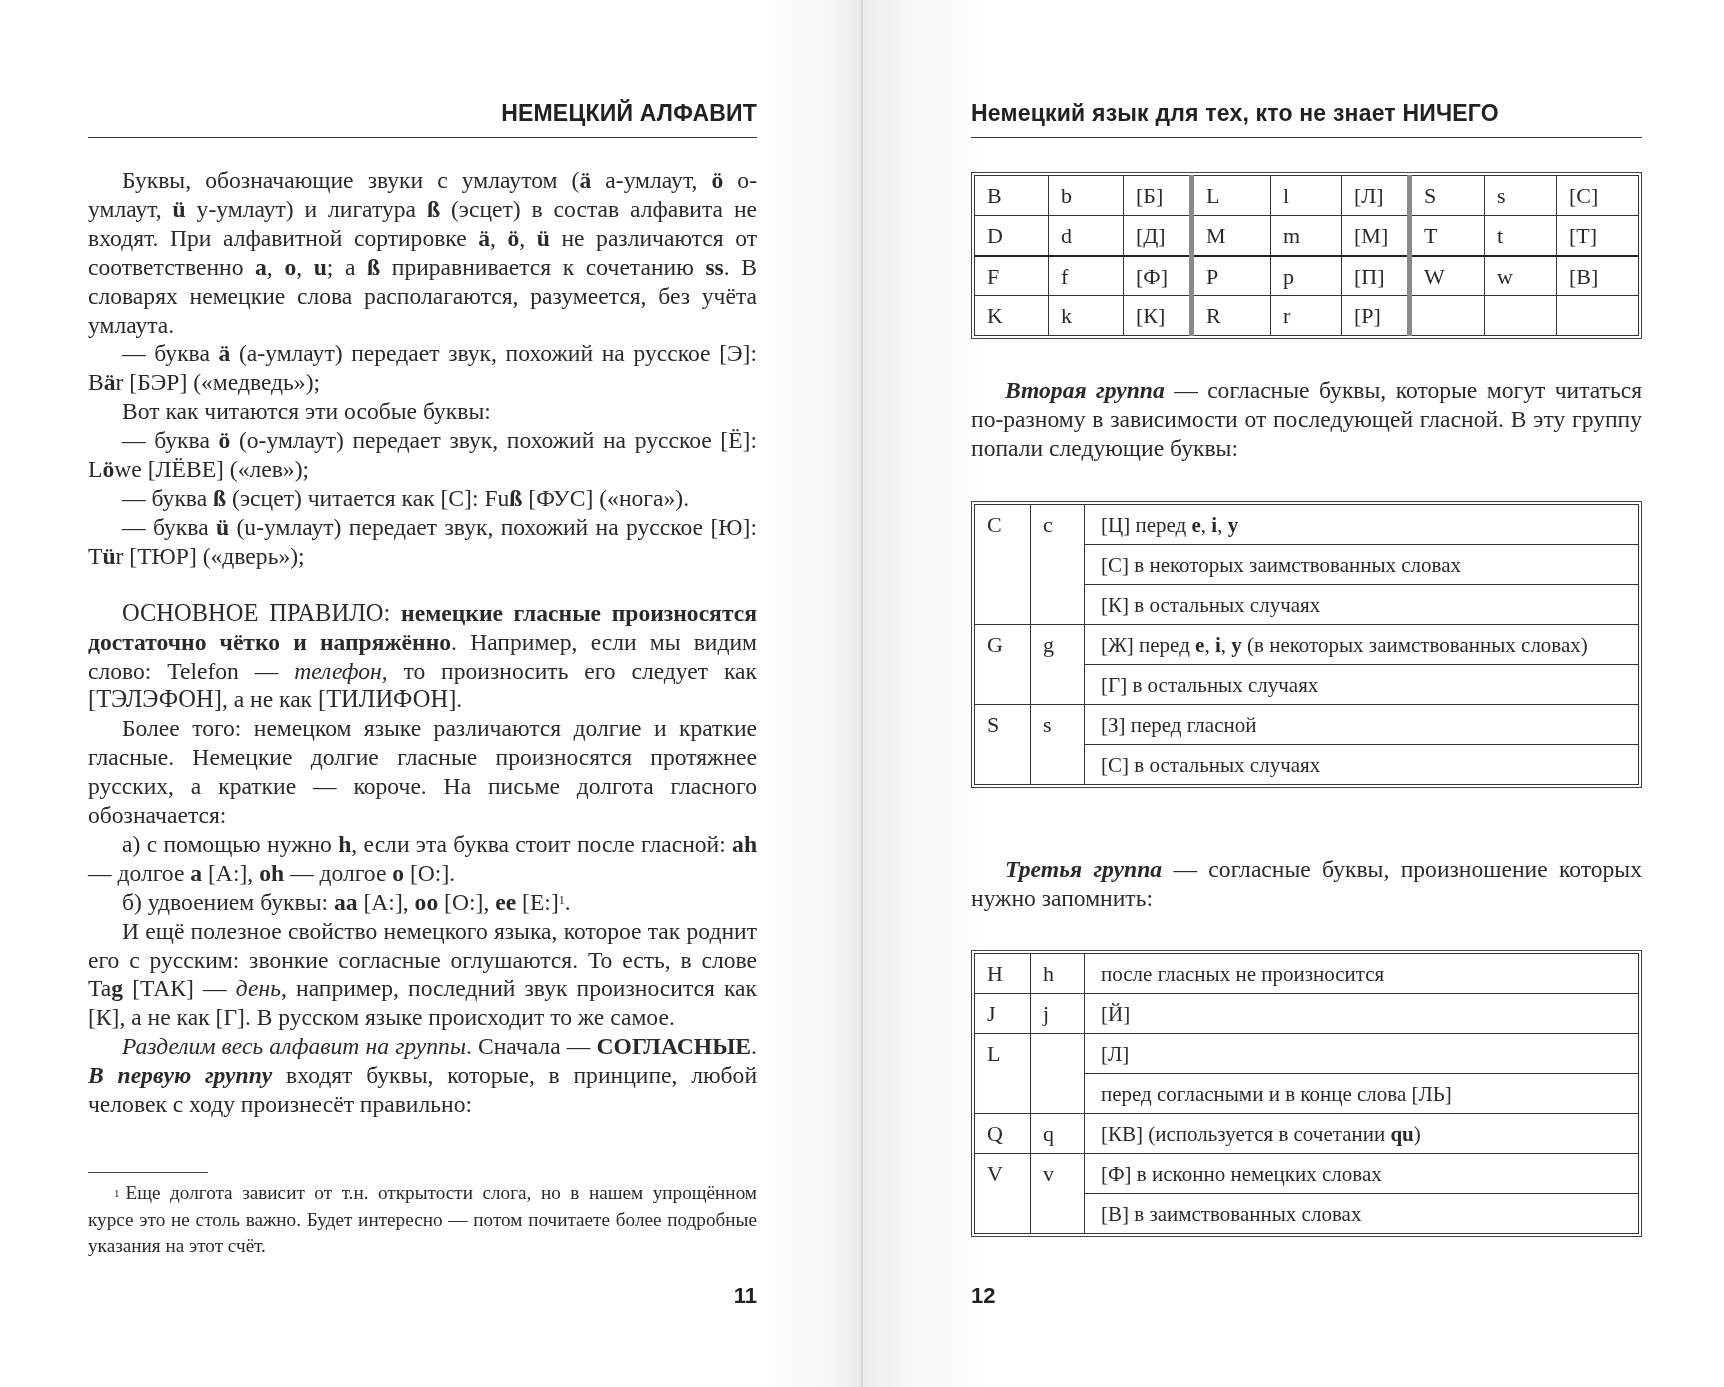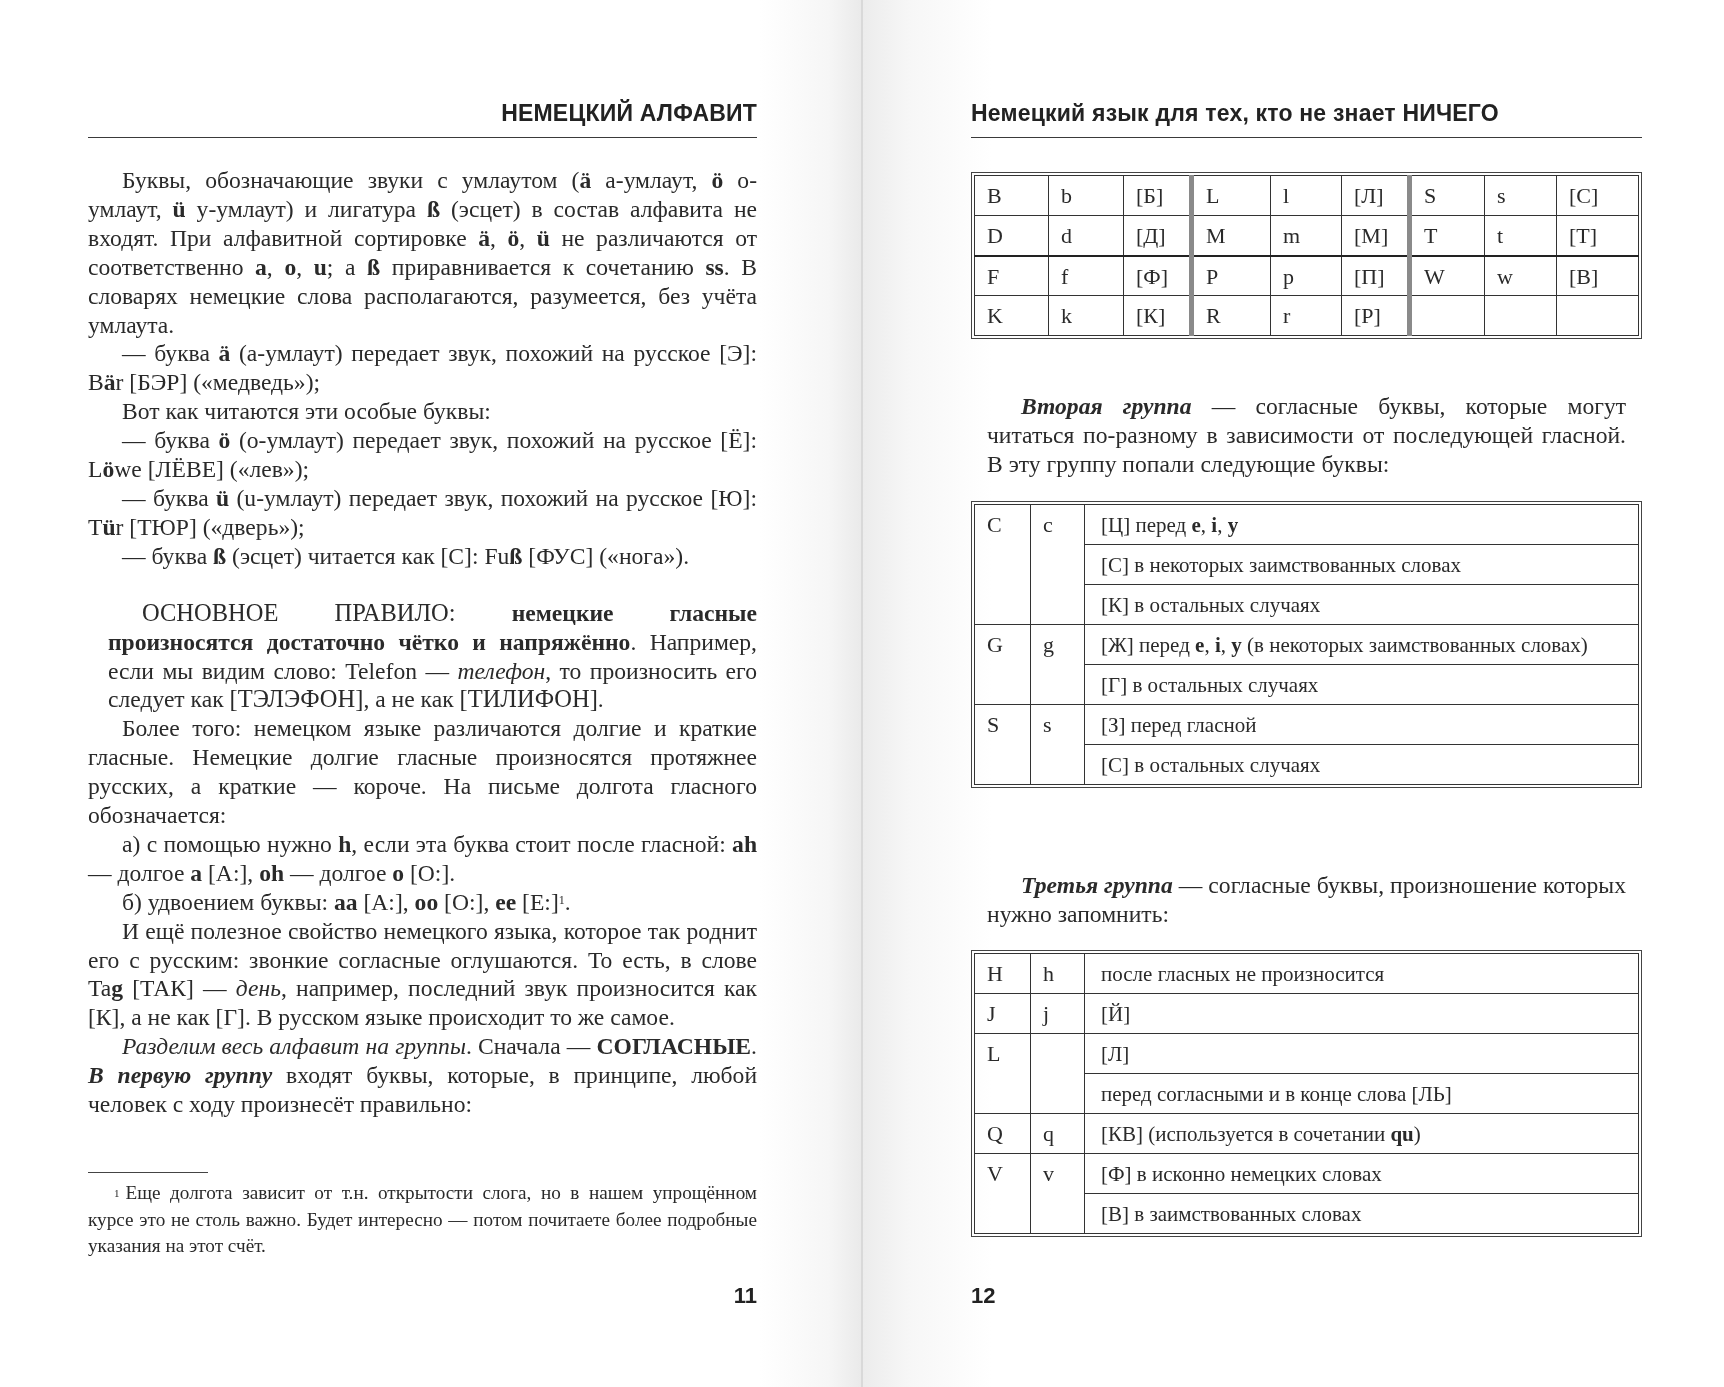--- a/index.html
+++ b/index.html
@@ -29,40 +29,40 @@
   }
   .page-left .run-head { right:106px; text-align:right; }
   .page-right .run-head { left:108px; }
   .head-rule { position:absolute; top:137px; height:1px; background:#3a3a3a; }
   .page-left .head-rule { left:88px; width:669px; }
   .page-right .head-rule { left:108px; width:671px; }
 
   
   .text-col { position:absolute; left:88px; top:166px; width:669px; font-size:23.6px; line-height:28.9px; }
   .text-col p { margin:0; text-align:justify; text-indent:34px; }
-  .text-col p.gap { margin-top:28px;margin-left:20px; }
+  .text-col p.gap { margin-top:28px; }
   .caps { font-size:24.5px; }
   b { font-weight:bold; }
   i { font-style:italic; }
   sup { font-size:12px; vertical-align:top; position:relative; top:-2px; }
 
   .fn-rule { position:absolute; left:88px; top:1172px; width:120px; height:1px; background:#444; }
   .footnote { position:absolute; left:88px; top:1180px; width:669px; font-size:19.2px; line-height:26.5px; text-align:justify; }
   .footnote .fnnum { font-size:11px; vertical-align:top; margin-left:26px; margin-right:6px; }
 
   .folio {
     position:absolute; top:1283px;
     font-family:"Liberation Sans","DejaVu Sans",sans-serif; font-weight:bold; font-size:22px; color:#222;
   }
   .page-left .folio { right:106px; }
   .page-right .folio { left:108px; }
 
   
   .rpara { position:absolute; left:108px; width:671px; font-size:23.6px; line-height:29px; text-align:justify; }
-  .rpara p { margin:16px; text-indent:34px; }
+  .rpara p { margin:0; text-indent:34px; }
   .rpara .lead { font-weight:bold; font-style:italic; }
 
   
   .tbl-wrap { position:absolute; left:108px; width:671px; border:1px solid #444; padding:2px; box-sizing:border-box; }
   table { border-collapse:collapse; width:100%; table-layout:fixed; }
   td { border:1.4px solid #333; font-size:22px; line-height:26px; vertical-align:top; padding:0 0 0 12px; color:#2a2a2a; }
 
   .t1 td { height:40px; padding-top:7px; box-sizing:border-box; }
   .t1 td.grp-l { border-left:5px solid #8a8a8a; }
   .t1 tr.thick td { border-top:2.6px solid #222; }
@@ -79,22 +79,22 @@
     <div class="run-head">НЕМЕЦКИЙ АЛФАВИТ</div>
     <div class="head-rule"></div>
 
     <div class="text-col">
       <p><span>Буквы, обозначающие звуки с умлаутом (</span><b>ä</b><span> а-умлаут, </span><b>ö</b><span> о-умлаут, </span><b>ü</b><span> у-умлаут) и лигатура </span><b>ß</b><span> (эсцет) в состав алфавита не входят. При алфавитной сортировке </span><b>ä</b><span>, </span><b>ö</b><span>, </span><b>ü</b><span> не различаются от соответственно </span><b>a</b><span>, </span><b>o</b><span>, </span><b>u</b><span>; а </span><b>ß</b><span> приравнивается к сочетанию </span><b>ss</b><span>. В словарях немецкие слова располагаются, разумеется, без учёта умлаута.</span></p>
 
       <p><span>— буква </span><b>ä</b><span> (а-умлаут) передает звук, похожий на русское [Э]: B</span><b>ä</b><span>r [БЭР] («медведь»);</span></p>
 
       <p>Вот как читаются эти особые буквы:</p>
       <p><span>— буква </span><b>ö</b><span> (о-умлаут) передает звук, похожий на русское [Ё]: L</span><b>ö</b><span>we [ЛЁВЕ] («лев»);</span></p>
+      <p><span>— буква </span><b>ß</b><span> (эсцет) читается как [С]: Fu</span><b>ß</b><span> [ФУС] («нога»).</span></p>
       <p><span>— буква </span><b>ü</b><span> (u-умлаут) передает звук, похожий на русское [Ю]: T</span><b>ü</b><span>r [ТЮР] («дверь»);</span></p>
-      <p><span>— буква </span><b>ß</b><span> (эсцет) читается как [С]: Fu</span><b>ß</b><span> [ФУС] («нога»).</span></p>
 
       <p class="gap"><span class="caps">ОСНОВНОЕ ПРАВИЛО: </span><b>немецкие гласные произносятся достаточно чётко и напряжённо</b><span>. Например, если мы видим слово: Telefon — </span><i>телефон</i><span>, то произносить его следует как </span><span class="caps">[ТЭЛЭФОН]</span><span>, а не как </span><span class="caps">[ТИЛИФОН]</span><span>.</span></p>
 
       <p>Более того: немецком языке различаются долгие и краткие гласные. Немецкие долгие гласные произносятся протяжнее русских, а краткие — короче. На письме долгота гласного обозначается:</p>
 
       <p><span>а) с помощью нужно </span><b>h</b><span>, если эта буква стоит после гласной: </span><b>ah</b><span> — долгое </span><b>a</b><span> [А:], </span><b>oh</b><span> — долгое </span><b>o</b><span> [О:].</span></p>
 
       <p><span>б) удвоением буквы: </span><b>aa</b><span> [А:], </span><b>oo</b><span> [О:], </span><b>ee</b><span> [Е:]</span><sup>1</sup><span>.</span></p>
 
       <p><span>И ещё полезное свойство немецкого языка, которое так роднит его с русским: звонкие согласные оглушаются. То есть, в слове Ta</span><b>g</b><span> [ТАК] — </span><i>день</i><span>, например, последний звук произносится как [К], а не как [Г]. В русском языке происходит то же самое.</span></p>

